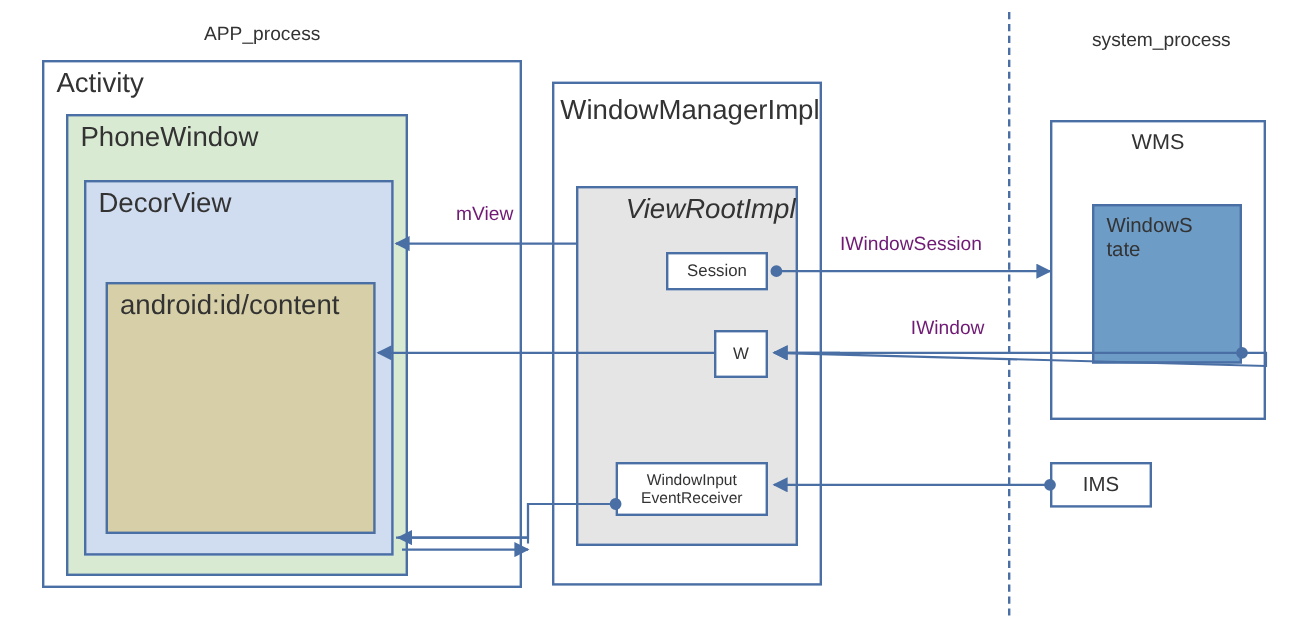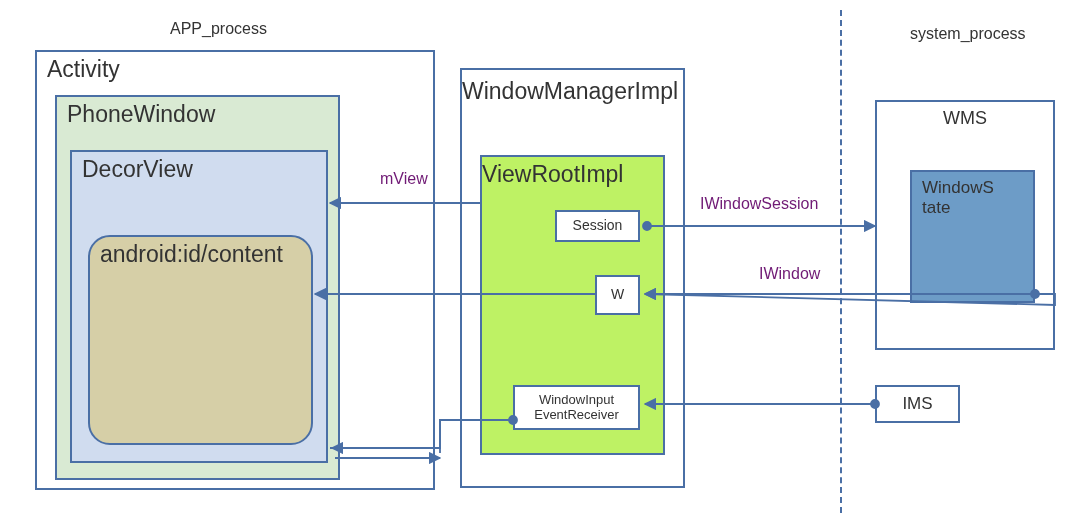--- a/index.html
+++ b/index.html
@@ -25,26 +25,26 @@
   }
   .box-label {
     position: absolute;
     top: 4px;
     left: 10px;
     font-size: 23px;
   }
   .box-label.center {
     left: 0;
     right: 0;
-    text-align: left;
+    text-align: right;
   }
   .fill-green { background: #d9ead3; }
   .fill-blue  { background: #d0dcef; }
-  .fill-tan   { background: #d6cfa7; border-radius: 22px; }
-  .fill-purple{ background: #bef264; }
+  .fill-tan   { background: #d6cfa7; }
+  .fill-purple{ background: #e5e5e5; font-style: italic; }
   .fill-steel { background: #6d9cc7; }
   .small-box {
     position: absolute;
     border: 2px solid #4a6fa5;
     background: #fff;
     display: flex;
     align-items: center;
     justify-content: center;
     font-size: 14px;
     text-align: center;

